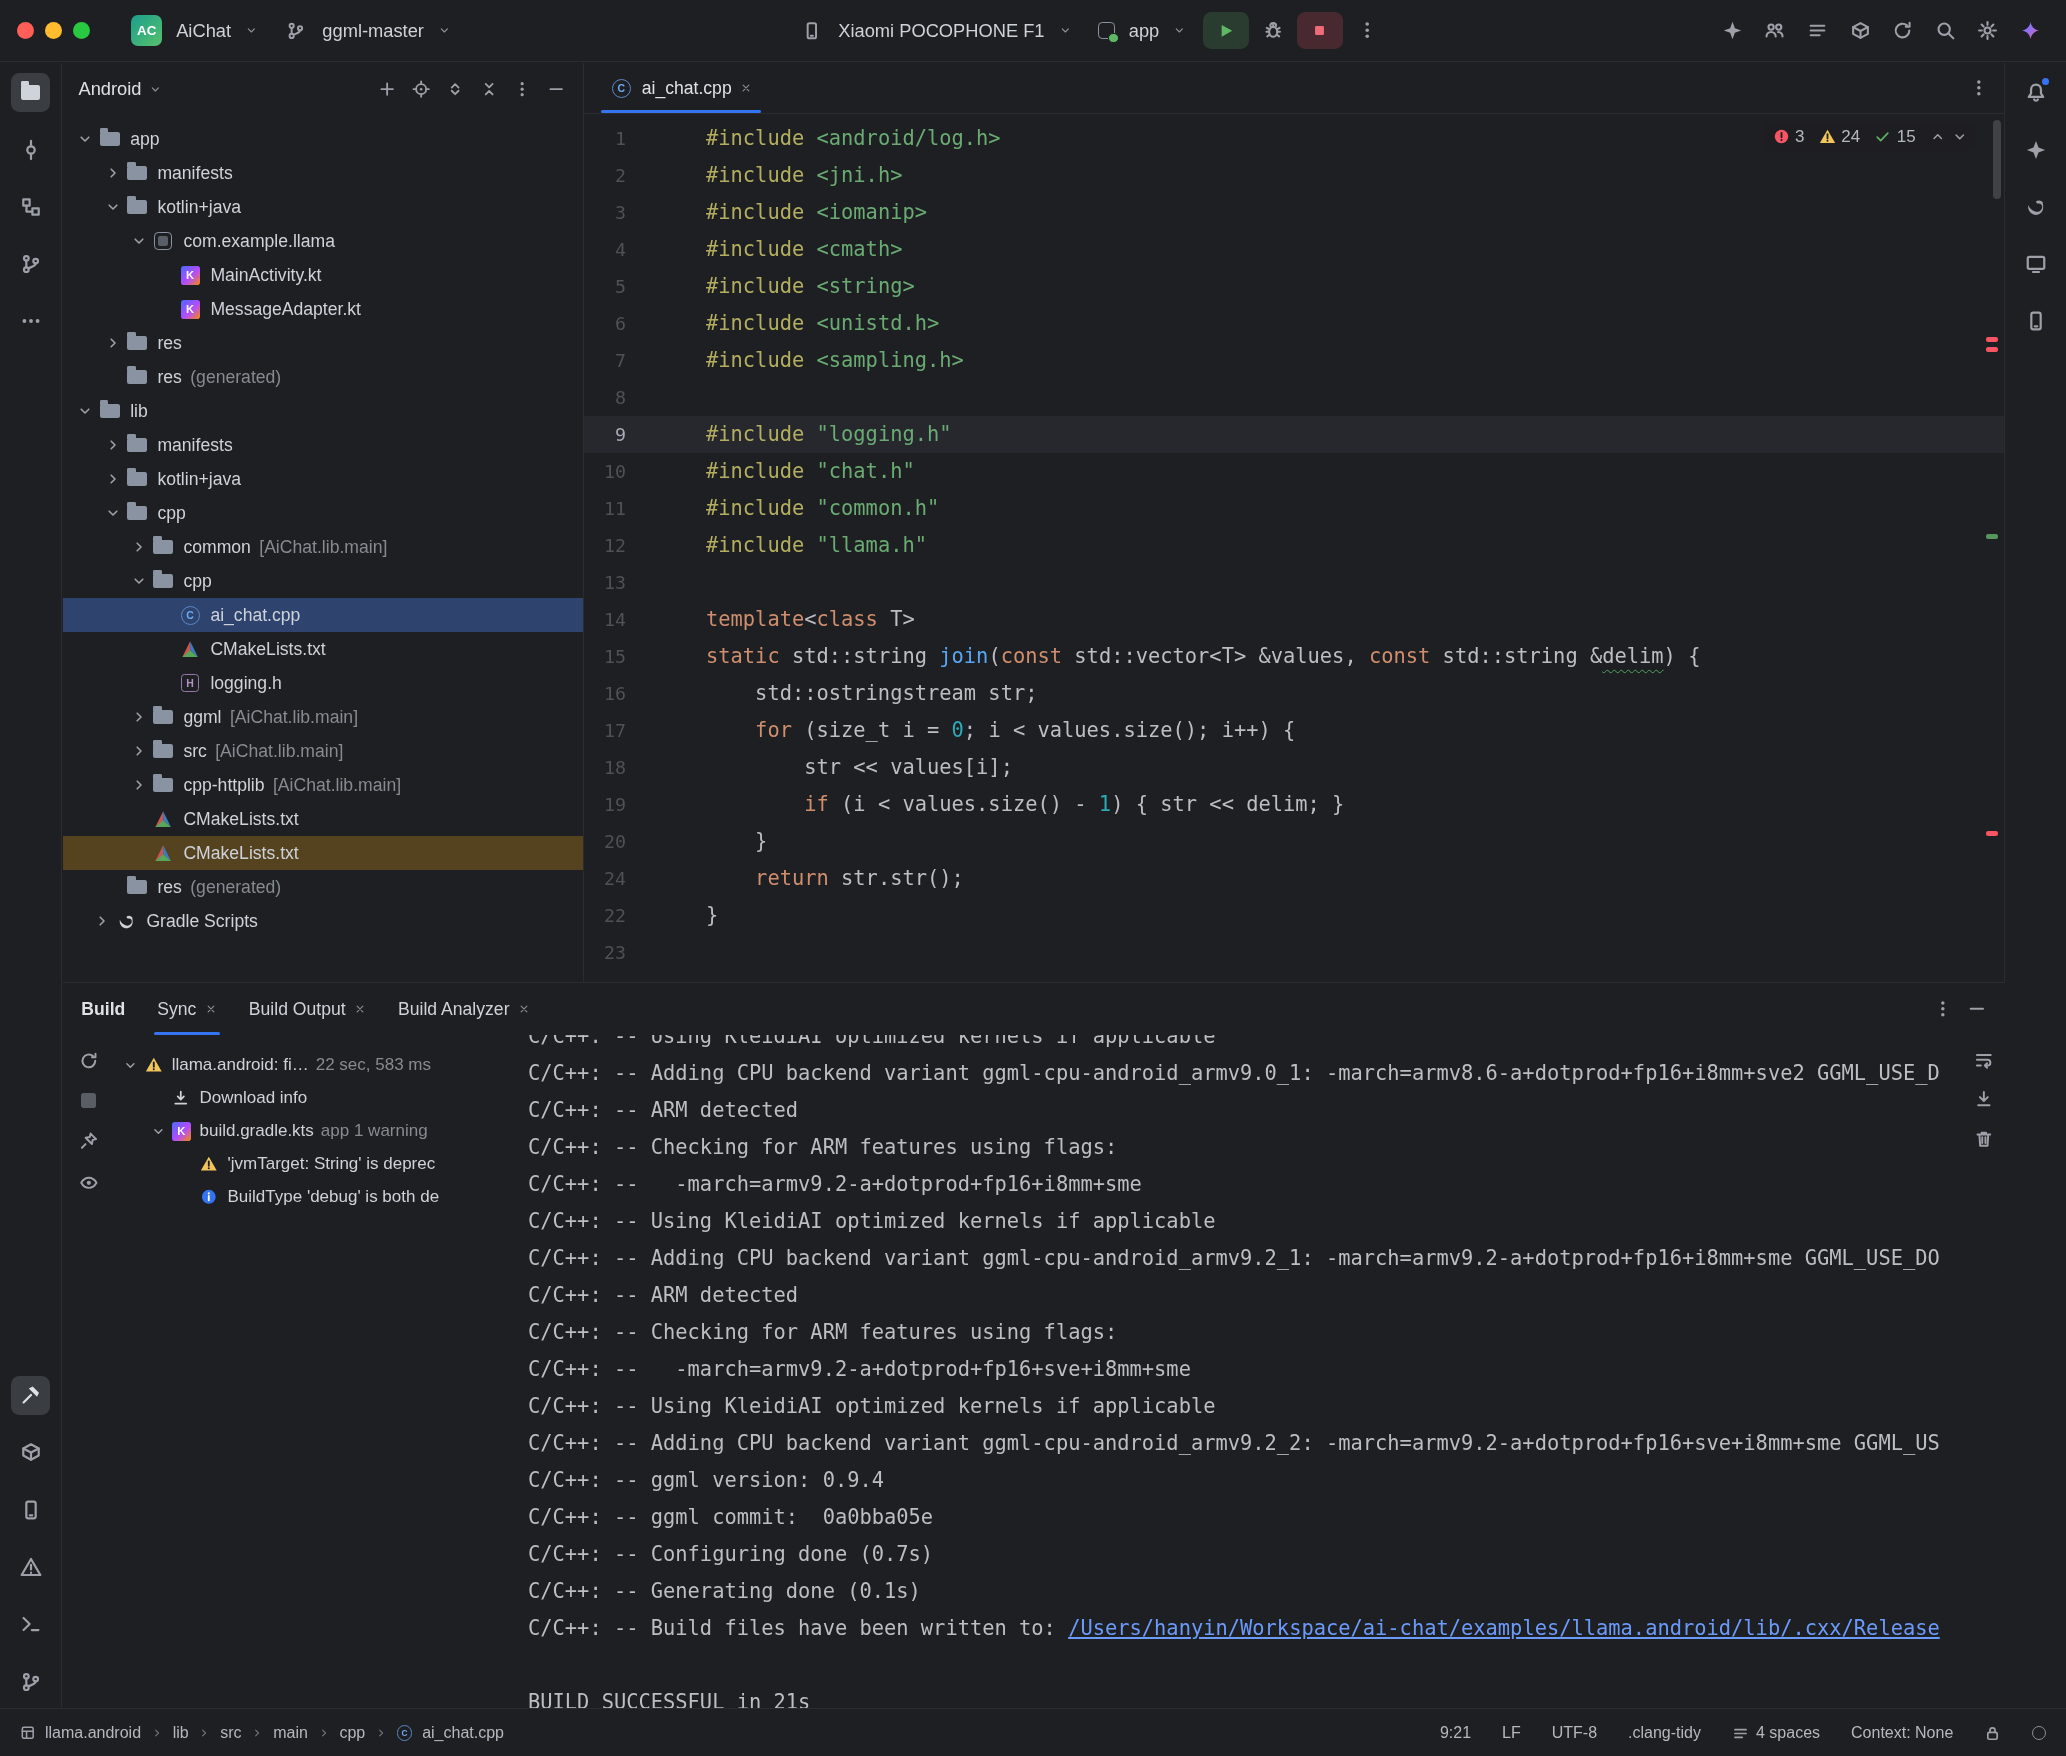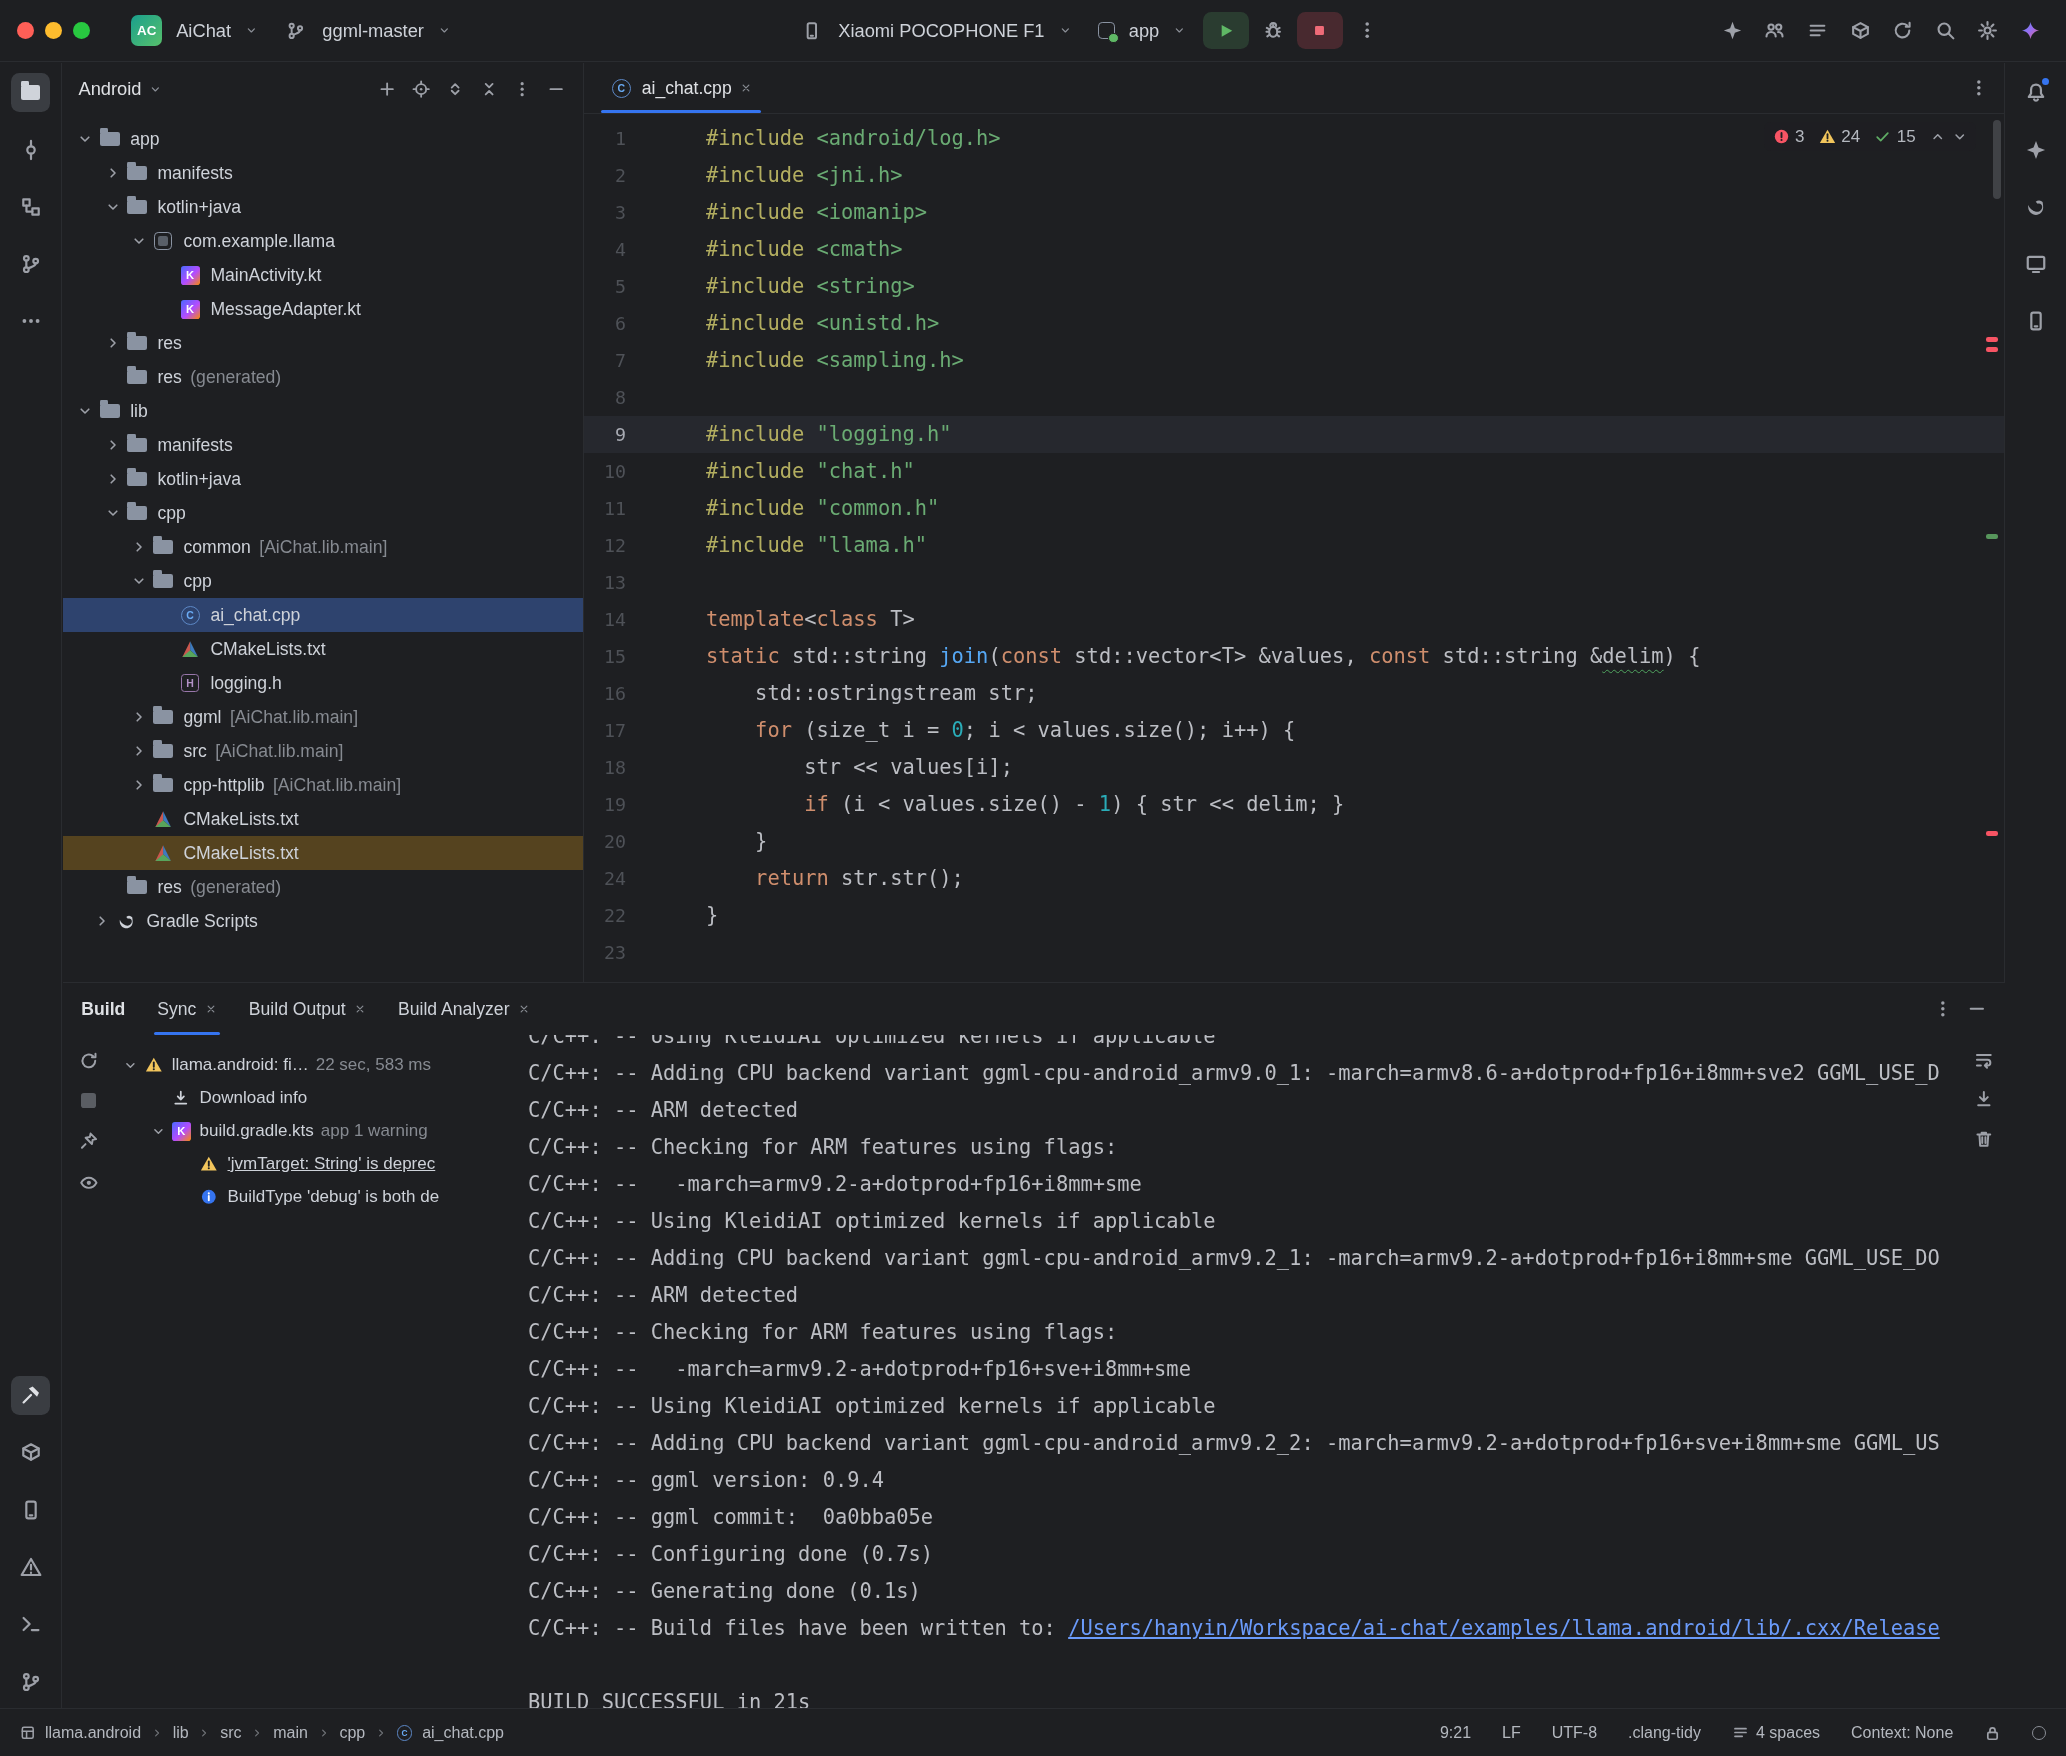--- a/index.html
+++ b/index.html
@@ -108,21 +108,21 @@
   .bp-conicons{position:absolute;right:11.2px;top:67px;display:flex;flex-direction:column;gap:19.7px;color:#9da0a8;font-size:19.7px;}
 
   
   .statusbar{position:absolute;left:0;bottom:0;width:2066px;height:49px;border-top:0.7px solid #2a2c30;display:flex;align-items:center;padding:0 19.7px;font-size:16px;color:#b4b8bf;background:#1e1f22;}
   .crumbs{display:flex;align-items:center;gap:9.8px;}
   .crumb{color:#b4b8bf;}
   .crumb-sep{color:#6f7277;font-size:12px;display:flex;}
   .crumb-ic{font-size:15.5px;color:#9da0a8;display:flex;}
   .crumb-ic .iccpp{width:15.5px;height:15.5px;font-size:8.4px;border-width:1.4px;}
   .sb-right{margin-left:auto;display:flex;align-items:center;gap:31px;}
-  .sb-item{display:flex;align-items:flex-start;gap:7px;font-size:16px;}
+  .sb-item{display:flex;align-items:flex-end;gap:7px;font-size:16px;}
   .sb-item .svgi{width:17px;height:17px;color:#9da0a8;}
 </style>
 </head>
 <body>
 
 <svg width="0" height="0" style="position:absolute">
 <defs>
 <symbol id="s-chevd" viewBox="0 0 16 16">
         <path d="M4.2 6.2L8 10l3.8-3.8"></path>
       </symbol>
@@ -975,21 +975,21 @@
             <svg class="svgi" viewBox="0 0 21 21" width="14.8" height="14.8">
               <use href="#s-chevd"></use>
             </svg>
           </span>
           <span class="icw">
             <span class="ickt">K</span>
           </span>
           <span>build.gradle.kts</span>
           <span class="bmeta">app 1 warning</span>
         </div>
-        <div class="brow" style="padding-left: 60px; text-decoration: underline;">
+        <div class="brow" style="padding-left: 60px;">
           <span class="tchev"></span>
           <span class="icw">
             <svg class="svgi" viewBox="0 0 25 25" width="17.6" height="17.6">
               <use href="#s-warn"></use>
             </svg>
           </span>
           <span>'jvmTarget: String' is deprec</span>
         </div>
         <div class="brow" style="padding-left: 60px;">
           <span class="tchev"></span>

